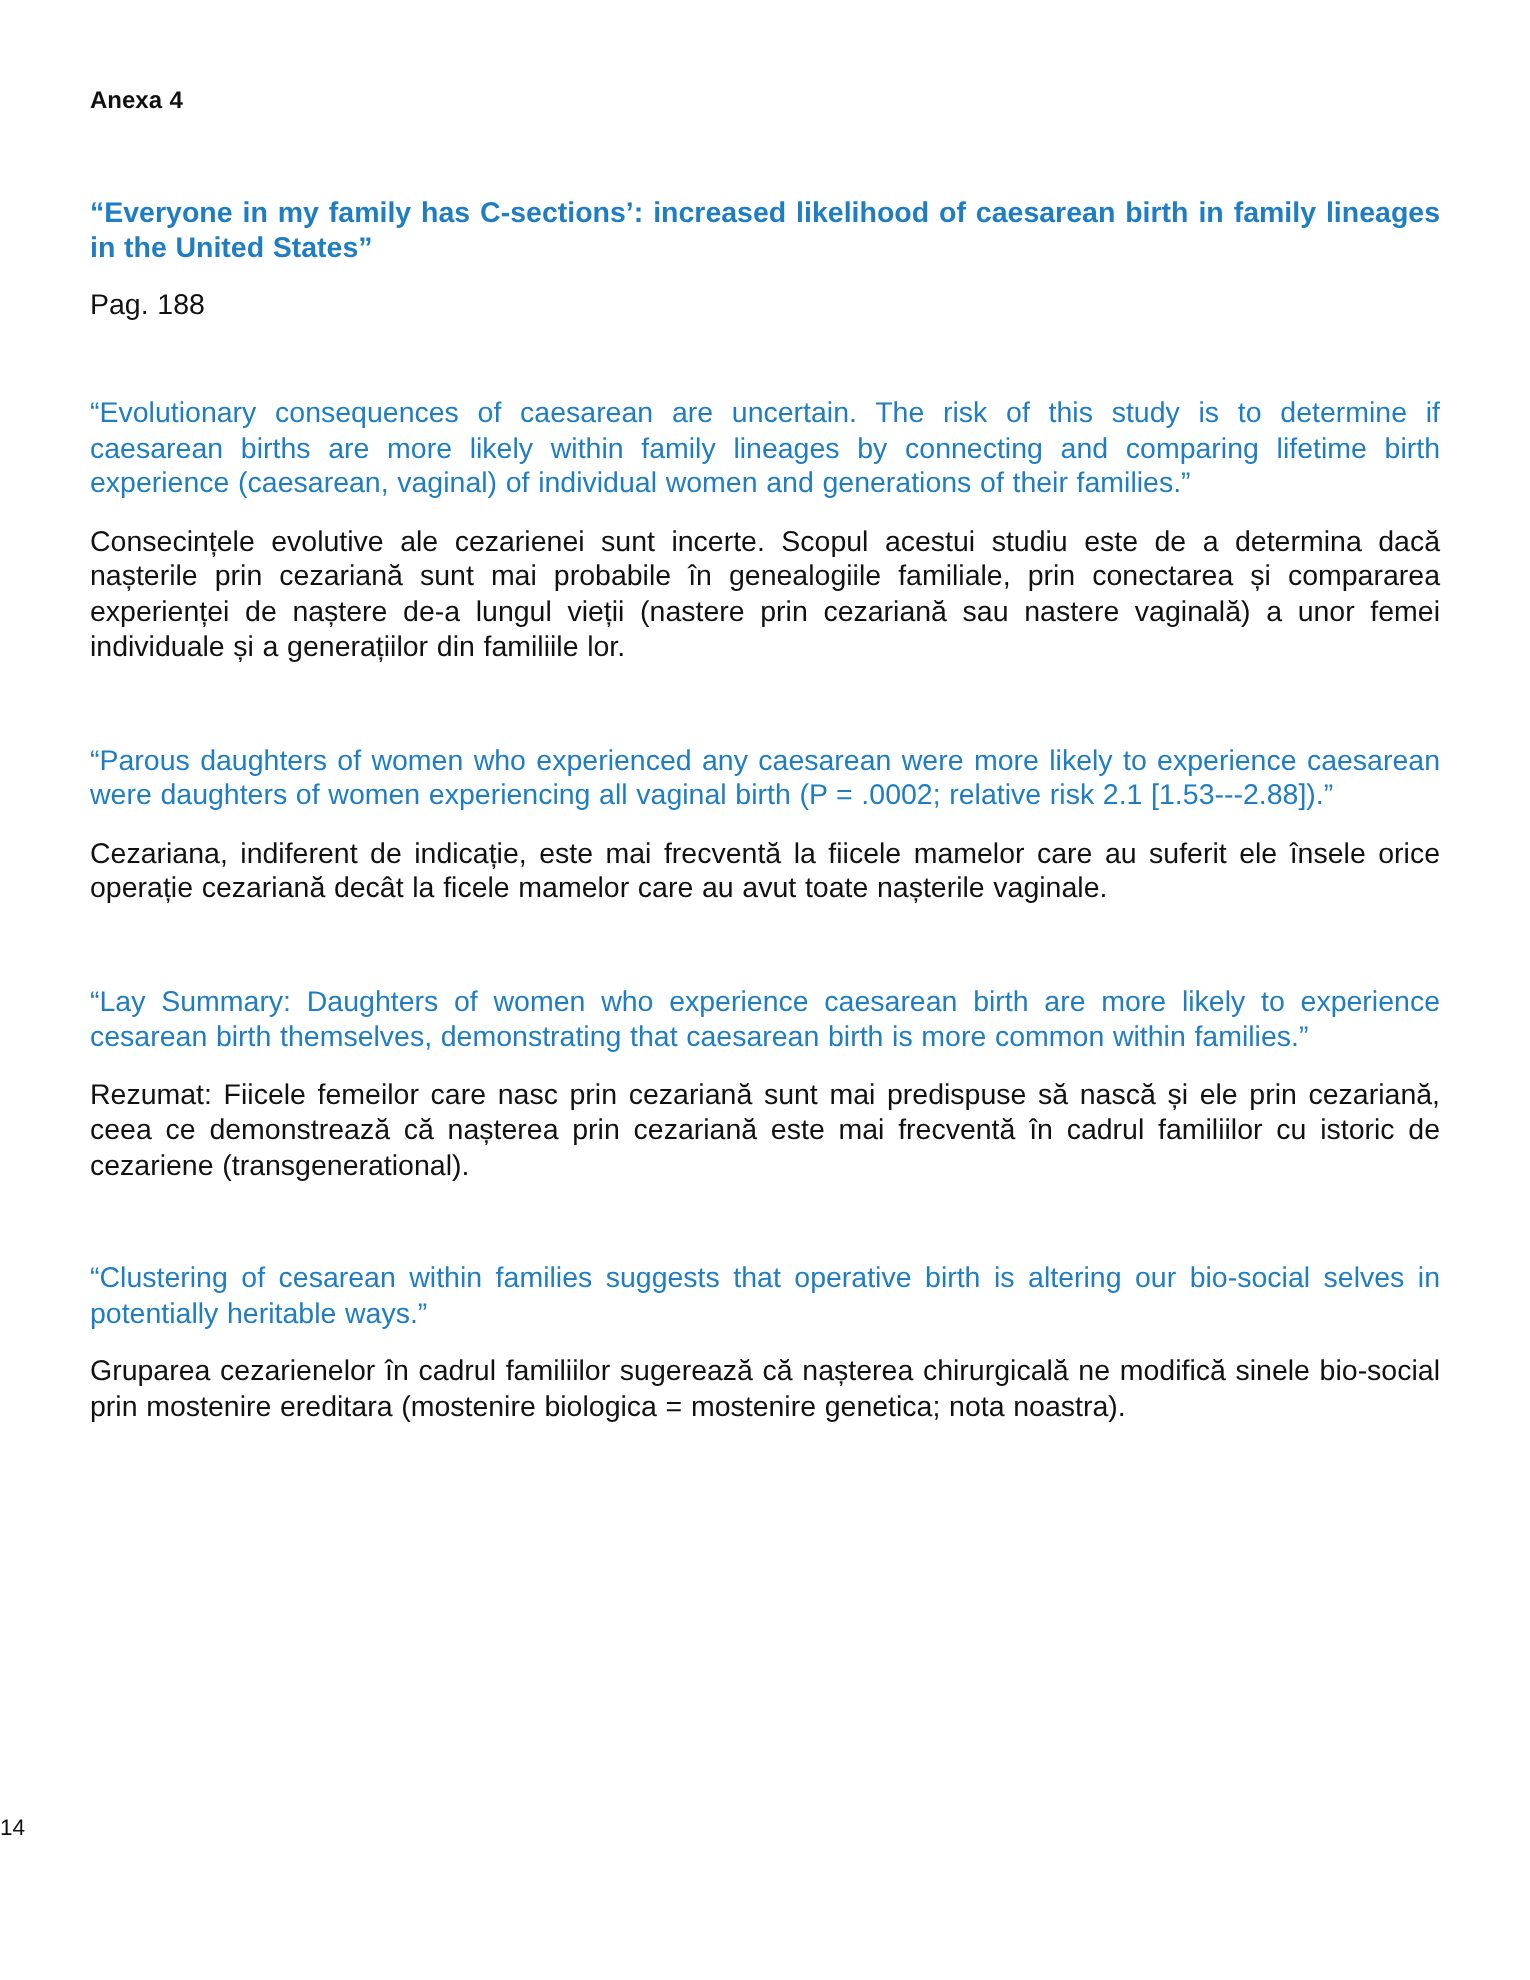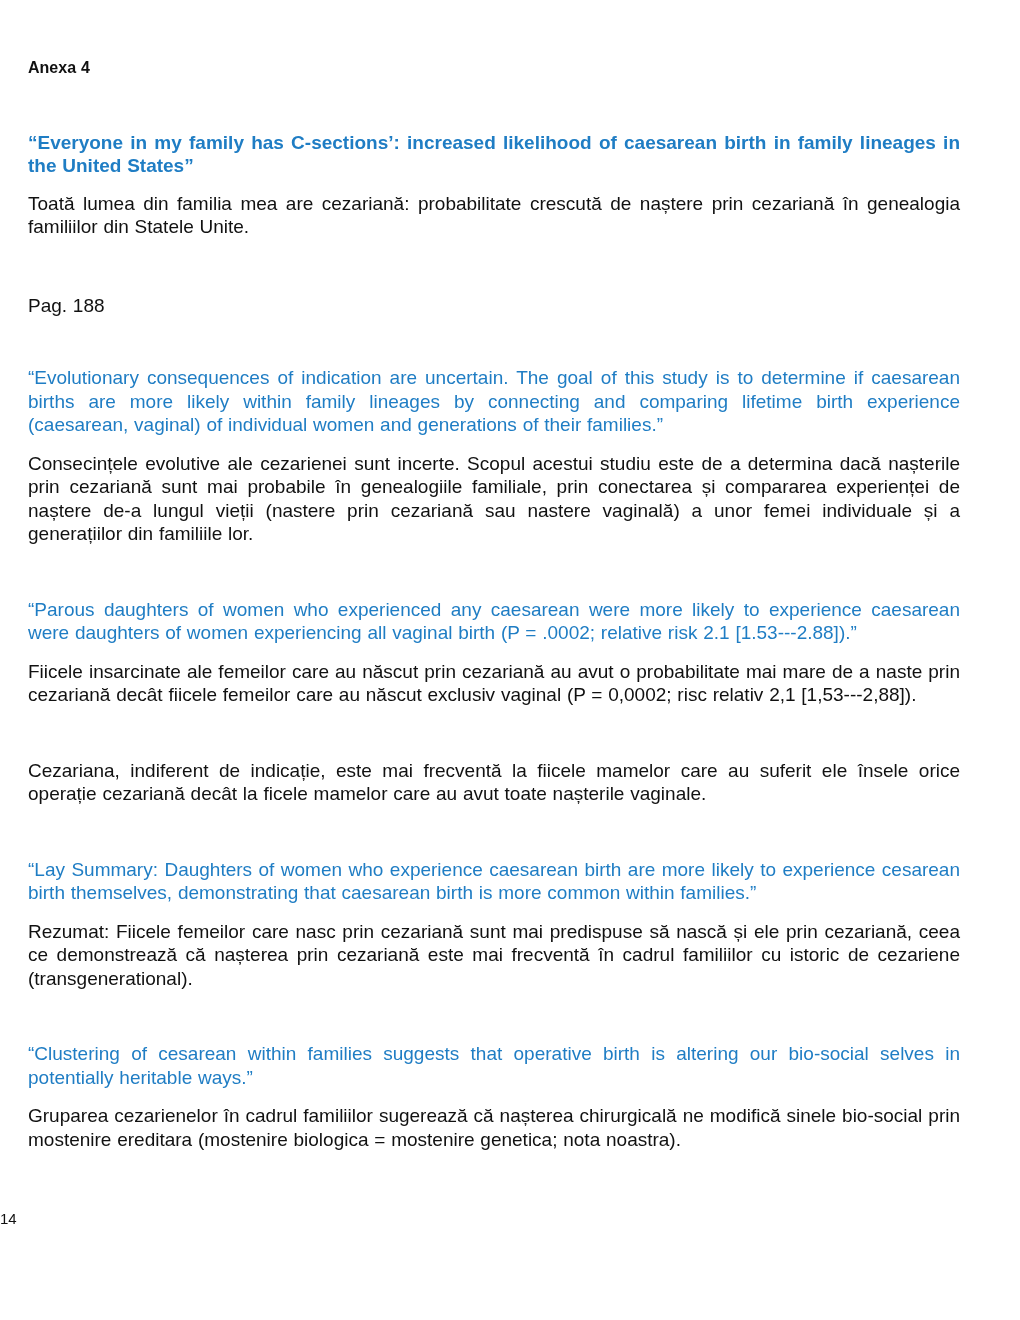--- a/index.html
+++ b/index.html
@@ -14,21 +14,21 @@
     height: 1320px;
     font-family: "Liberation Sans", sans-serif;
     color: var(--ink);
     position: relative;
     overflow: hidden;
   }
   .page {
     position: relative;
     width: 1020px;
     height: 1320px;
-    padding: 56px 60px 0 28px;
+    padding: 56px 60px 0 60px;
   }
   p {
     margin: 0;
     font-size: 19px;
     line-height: 23.5px;
     text-align: justify;
     word-spacing: 0.5px;
   }
   .annex {
     font-weight: bold;
@@ -66,32 +66,30 @@
   }
 </style>
 </head>
 <body>
 
 <div class="page">
 
   <p class="annex">Anexa 4</p>
 
   <p class="quote title-en">“Everyone in my family has C-sections’: increased likelihood of caesarean birth in family lineages in the United States”</p>
-  <p class="title-ro">Toată lumea din familia mea are cezariană: probabilitate crescută de naștere prin cezariană în genealogia familiilor din Statele Unite.</p>
 
   <p class="page-ref">Pag. 188</p>
 
   <section class="excerpt">
-    <p class="quote">“Evolutionary consequences of indication are uncertain. The goal of this study is to determine if caesarean births are more likely within family lineages by connecting and comparing lifetime birth experience (caesarean, vaginal) of individual women and generations of their families.”</p>
+    <p class="quote">“Evolutionary consequences of caesarean are uncertain. The risk of this study is to determine if caesarean births are more likely within family lineages by connecting and comparing lifetime birth experience (caesarean, vaginal) of individual women and generations of their families.”</p>
     <p class="trans">Consecințele evolutive ale cezarienei sunt incerte. Scopul acestui studiu este de a determina dacă nașterile prin cezariană sunt mai probabile în genealogiile familiale, prin conectarea și compararea experienței de naștere de-a lungul vieții (nastere prin cezariană sau nastere vaginală) a unor femei individuale și a generațiilor din familiile lor.</p>
   </section>
 
   <section class="excerpt">
     <p class="quote">“Parous daughters of women who experienced any caesarean were more likely to experience caesarean were daughters of women experiencing all vaginal birth (P = .0002; relative risk 2.1 [1.53---2.88]).”</p>
-    <p class="trans">Fiicele insarcinate ale femeilor care au născut prin cezariană au avut o probabilitate mai mare de a naste prin cezariană decât fiicele femeilor care au născut exclusiv vaginal (P = 0,0002; risc relativ 2,1 [1,53---2,88]).</p>
   </section>
 
   <section class="excerpt">
     <p class="trans">Cezariana, indiferent de indicație, este mai frecventă la fiicele mamelor care au suferit ele însele orice operație cezariană decât la ficele mamelor care au avut toate nașterile vaginale.</p>
   </section>
 
   <section class="excerpt">
     <p class="quote">“Lay Summary: Daughters of women who experience caesarean birth are more likely to experience cesarean birth themselves, demonstrating that caesarean birth is more common within families.”</p>
     <p class="trans">Rezumat: Fiicele femeilor care nasc prin cezariană sunt mai predispuse să nască și ele prin cezariană, ceea ce demonstrează că nașterea prin cezariană este mai frecventă în cadrul familiilor cu istoric de cezariene (transgenerational).</p>
   </section>

